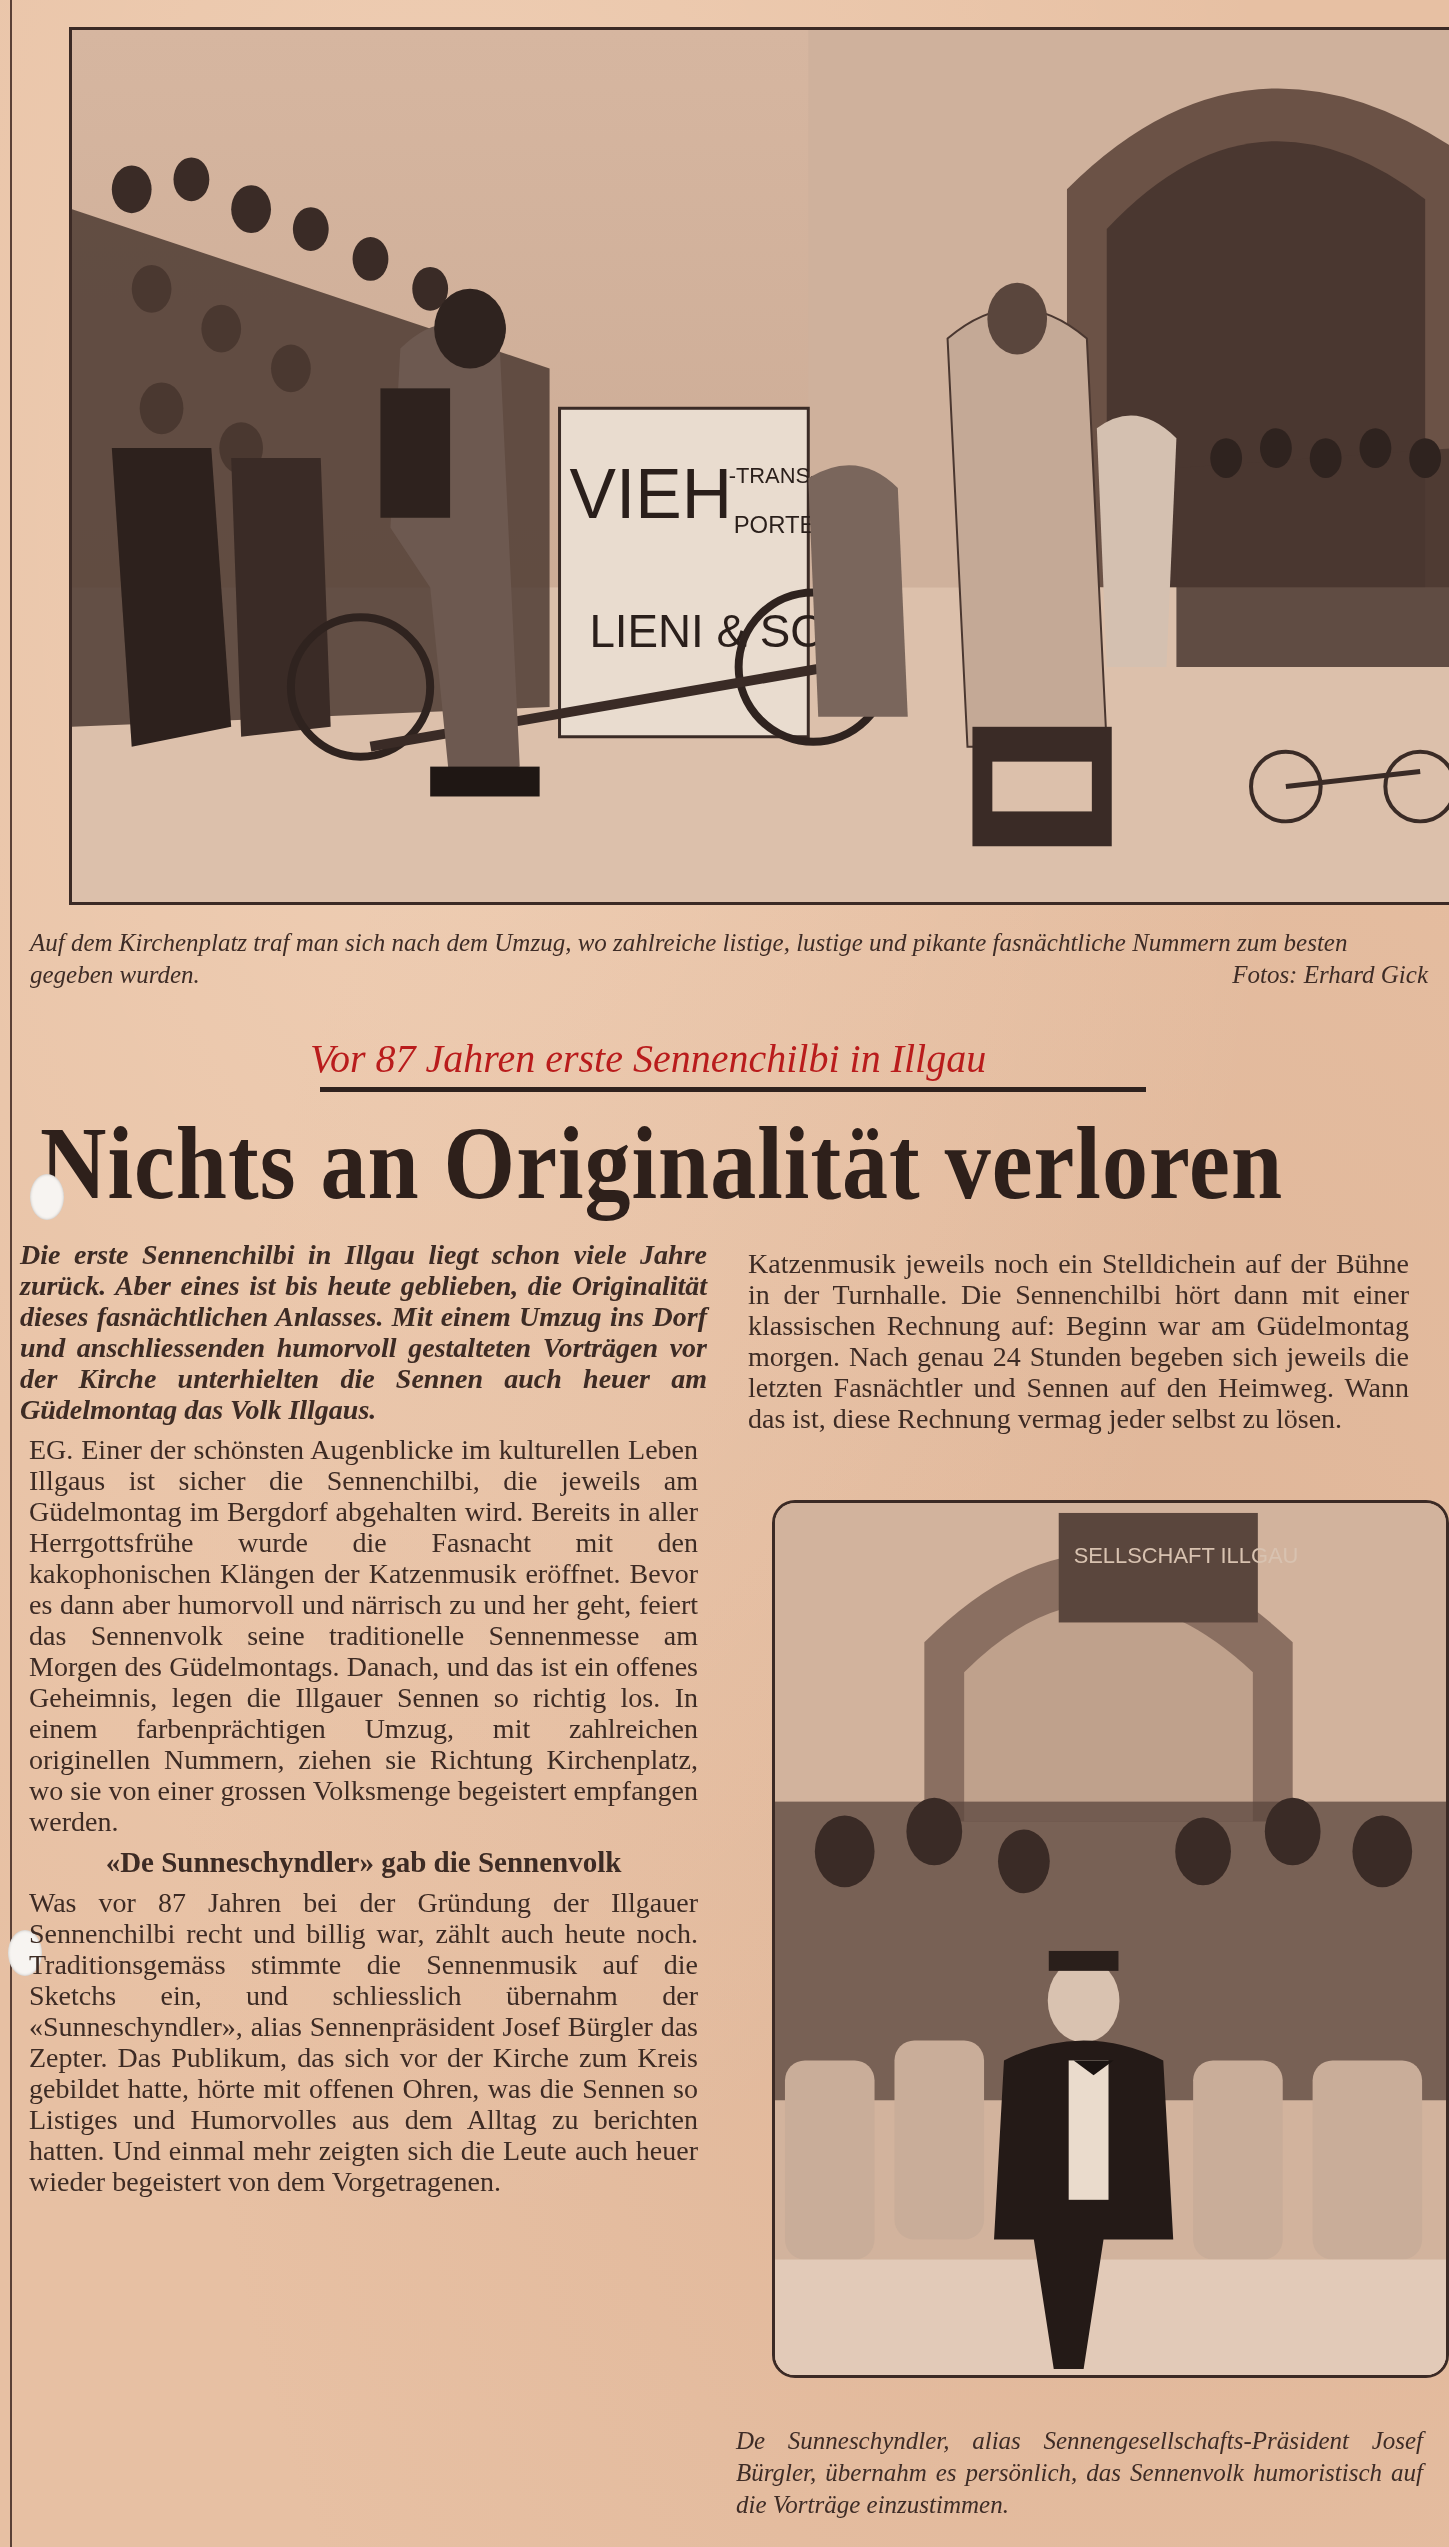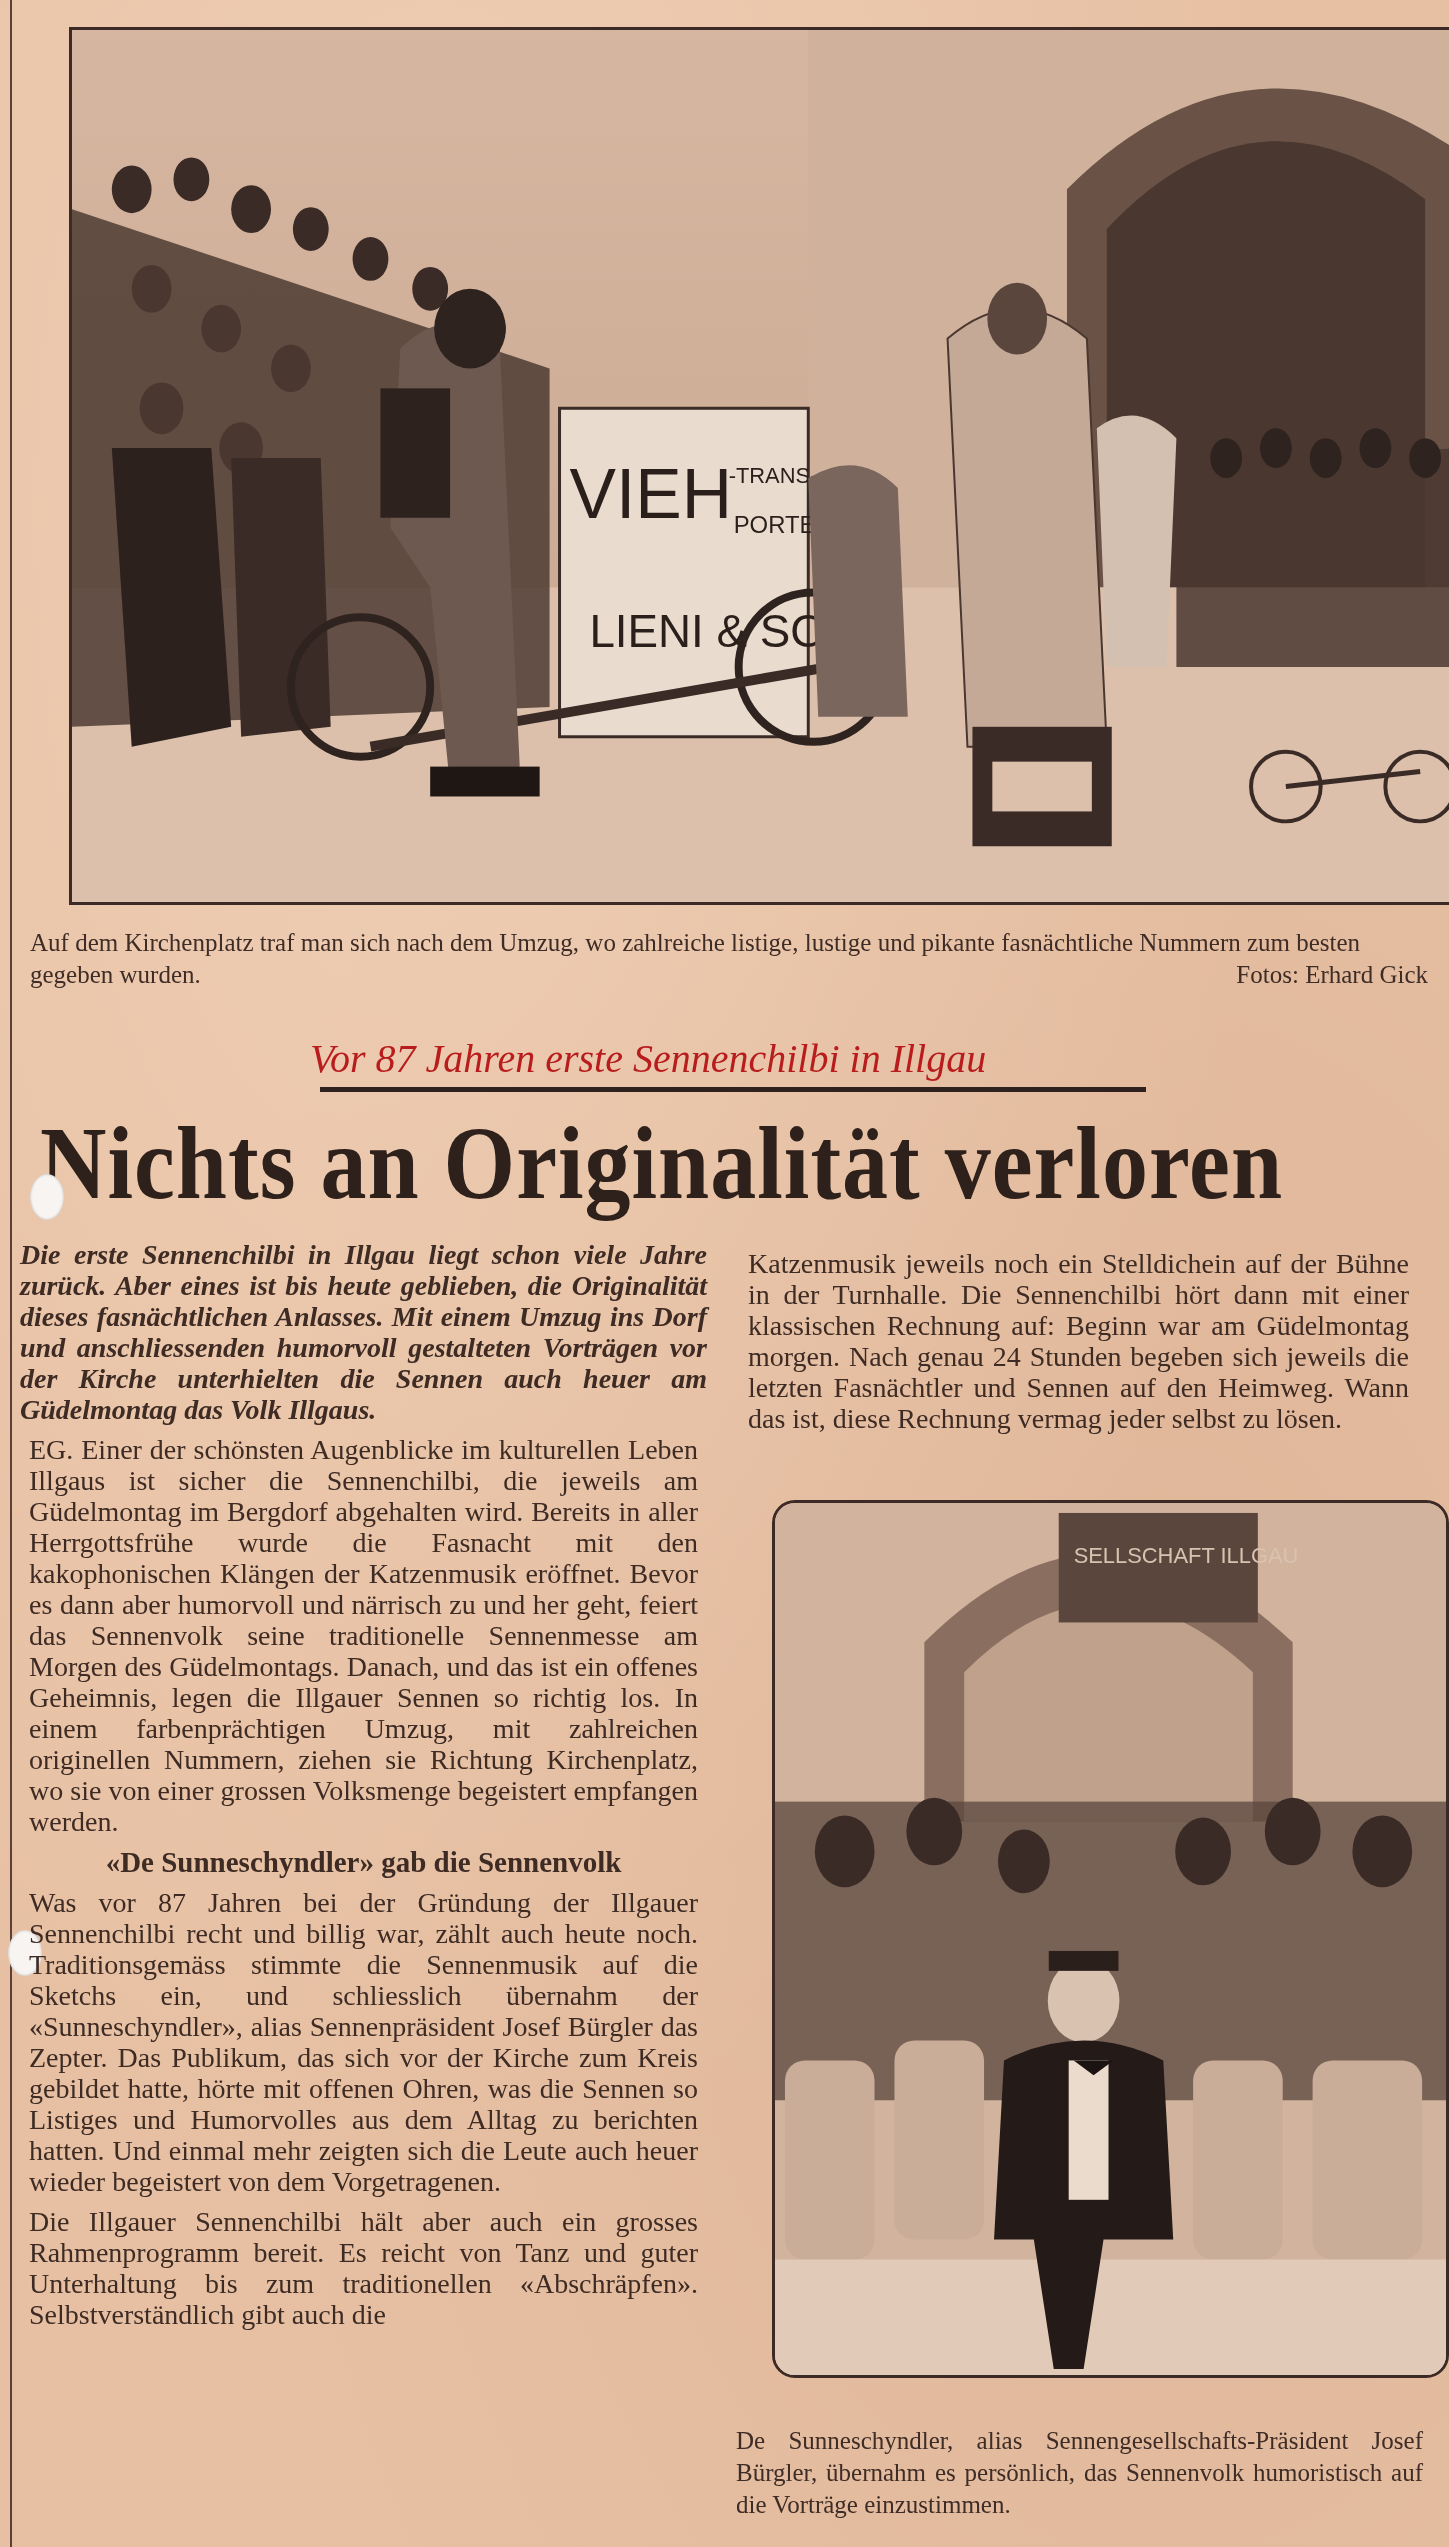--- a/index.html
+++ b/index.html
@@ -23,21 +23,21 @@
   
   .photo {
     position: absolute; border: 3px solid #3b2a25; overflow: hidden;
     background: #cfae96;
     margin-left: 36px;
   }
   .photo-top { left: 33px; top: 27px; width: 1384px; height: 872px; }
   .photo-right { left: 736px; top: 1500px; width: 671px; height: 872px; border-radius: 23px; }
   .photo svg { width: 100%; height: 100%; display: block; }
 
-  .caption { position: absolute; font-size: 25px; line-height: 32px; color: #3e2c26; }
+  .caption { position: absolute; font-style: italic; font-size: 25px; line-height: 32px; color: #3e2c26; }
   .caption-top { left: 30px; top: 927px; width: 1398px; }
   .caption-top .credit { position: absolute; right: 0; top: 32px; }
   .caption-right { left: 736px; top: 2425px; width: 687px; text-align: justify; }
 
   .kicker { position: absolute; left: 310px; top: 1035px; font-style: italic; font-size: 40px; color: #b91c1c; }
   .kicker-rule { position: absolute; left: 320px; top: 1087px; width: 826px; height: 5px; background: #2f221e; }
 
   .headline {
     position: absolute; left: 40px; top: 1104px; width: 1393px;
     font-size: 92px; font-weight: bold; letter-spacing: 1px; color: #2e201b;
@@ -140,21 +140,20 @@
 <div class="headline">Nichts an Originalität verloren</div>
 
 <div class="punch-hole" style="left:30px; top:1174px;"></div>
 <div class="punch-hole" style="left:8px; top:1930px;"></div>
 
 <div class="col col-left">
   <p class="lead">Die erste Sennenchilbi in Illgau liegt schon viele Jahre zurück. Aber eines ist bis heute geblieben, die Originalität dieses fasnächtlichen Anlasses. Mit einem Umzug ins Dorf und anschliessenden humorvoll gestalteten Vorträgen vor der Kirche unterhielten die Sennen auch heuer am Güdelmontag das Volk Illgaus.</p>
   <p class="body-p">EG. Einer der schönsten Augenblicke im kulturellen Leben Illgaus ist sicher die Sennenchilbi, die jeweils am Güdelmontag im Bergdorf abgehalten wird. Bereits in aller Herrgottsfrühe wurde die Fasnacht mit den kakophonischen Klängen der Katzenmusik eröffnet. Bevor es dann aber humorvoll und närrisch zu und her geht, feiert das Sennenvolk seine traditionelle Sennenmesse am Morgen des Güdelmontags. Danach, und das ist ein offenes Geheimnis, legen die Illgauer Sennen so richtig los. In einem farbenprächtigen Umzug, mit zahlreichen originellen Nummern, ziehen sie Richtung Kirchenplatz, wo sie von einer grossen Volksmenge begeistert empfangen werden.</p>
   <p class="subhead big">«De Sunneschyndler» gab die Sennenvolk</p>
   <p class="body-p">Was vor 87 Jahren bei der Gründung der Illgauer Sennenchilbi recht und billig war, zählt auch heute noch. Traditionsgemäss stimmte die Sennenmusik auf die Sketchs ein, und schliesslich übernahm der «Sunneschyndler», alias Sennenpräsident Josef Bürgler das Zepter. Das Publikum, das sich vor der Kirche zum Kreis gebildet hatte, hörte mit offenen Ohren, was die Sennen so Listiges und Humorvolles aus dem Alltag zu berichten hatten. Und einmal mehr zeigten sich die Leute auch heuer wieder begeistert von dem Vorgetragenen.</p>
-  <p class="body-p">Die Illgauer Sennenchilbi hält aber auch ein grosses Rahmenprogramm bereit. Es reicht von Tanz und guter Unterhaltung bis zum traditionellen «Abschräpfen». Selbstverständlich gibt auch die</p>
 </div>
 
 <div class="col col-right">
   <p class="body-p">Katzenmusik jeweils noch ein Stelldichein auf der Bühne in der Turnhalle. Die Sennenchilbi hört dann mit einer klassischen Rechnung auf: Beginn war am Güdelmontag morgen. Nach genau 24 Stunden begeben sich jeweils die letzten Fasnächtler und Sennen auf den Heimweg. Wann das ist, diese Rechnung vermag jeder selbst zu lösen.</p>
 </div>
 
 <div class="photo photo-right">
   <svg viewBox="0 0 674 876" preserveAspectRatio="none">
     <rect width="674" height="876" fill="#d2b39d"></rect>
     <path d="M150 320 L150 140 Q330 -40 520 140 L520 320 Z" fill="#8a6f61"></path>

